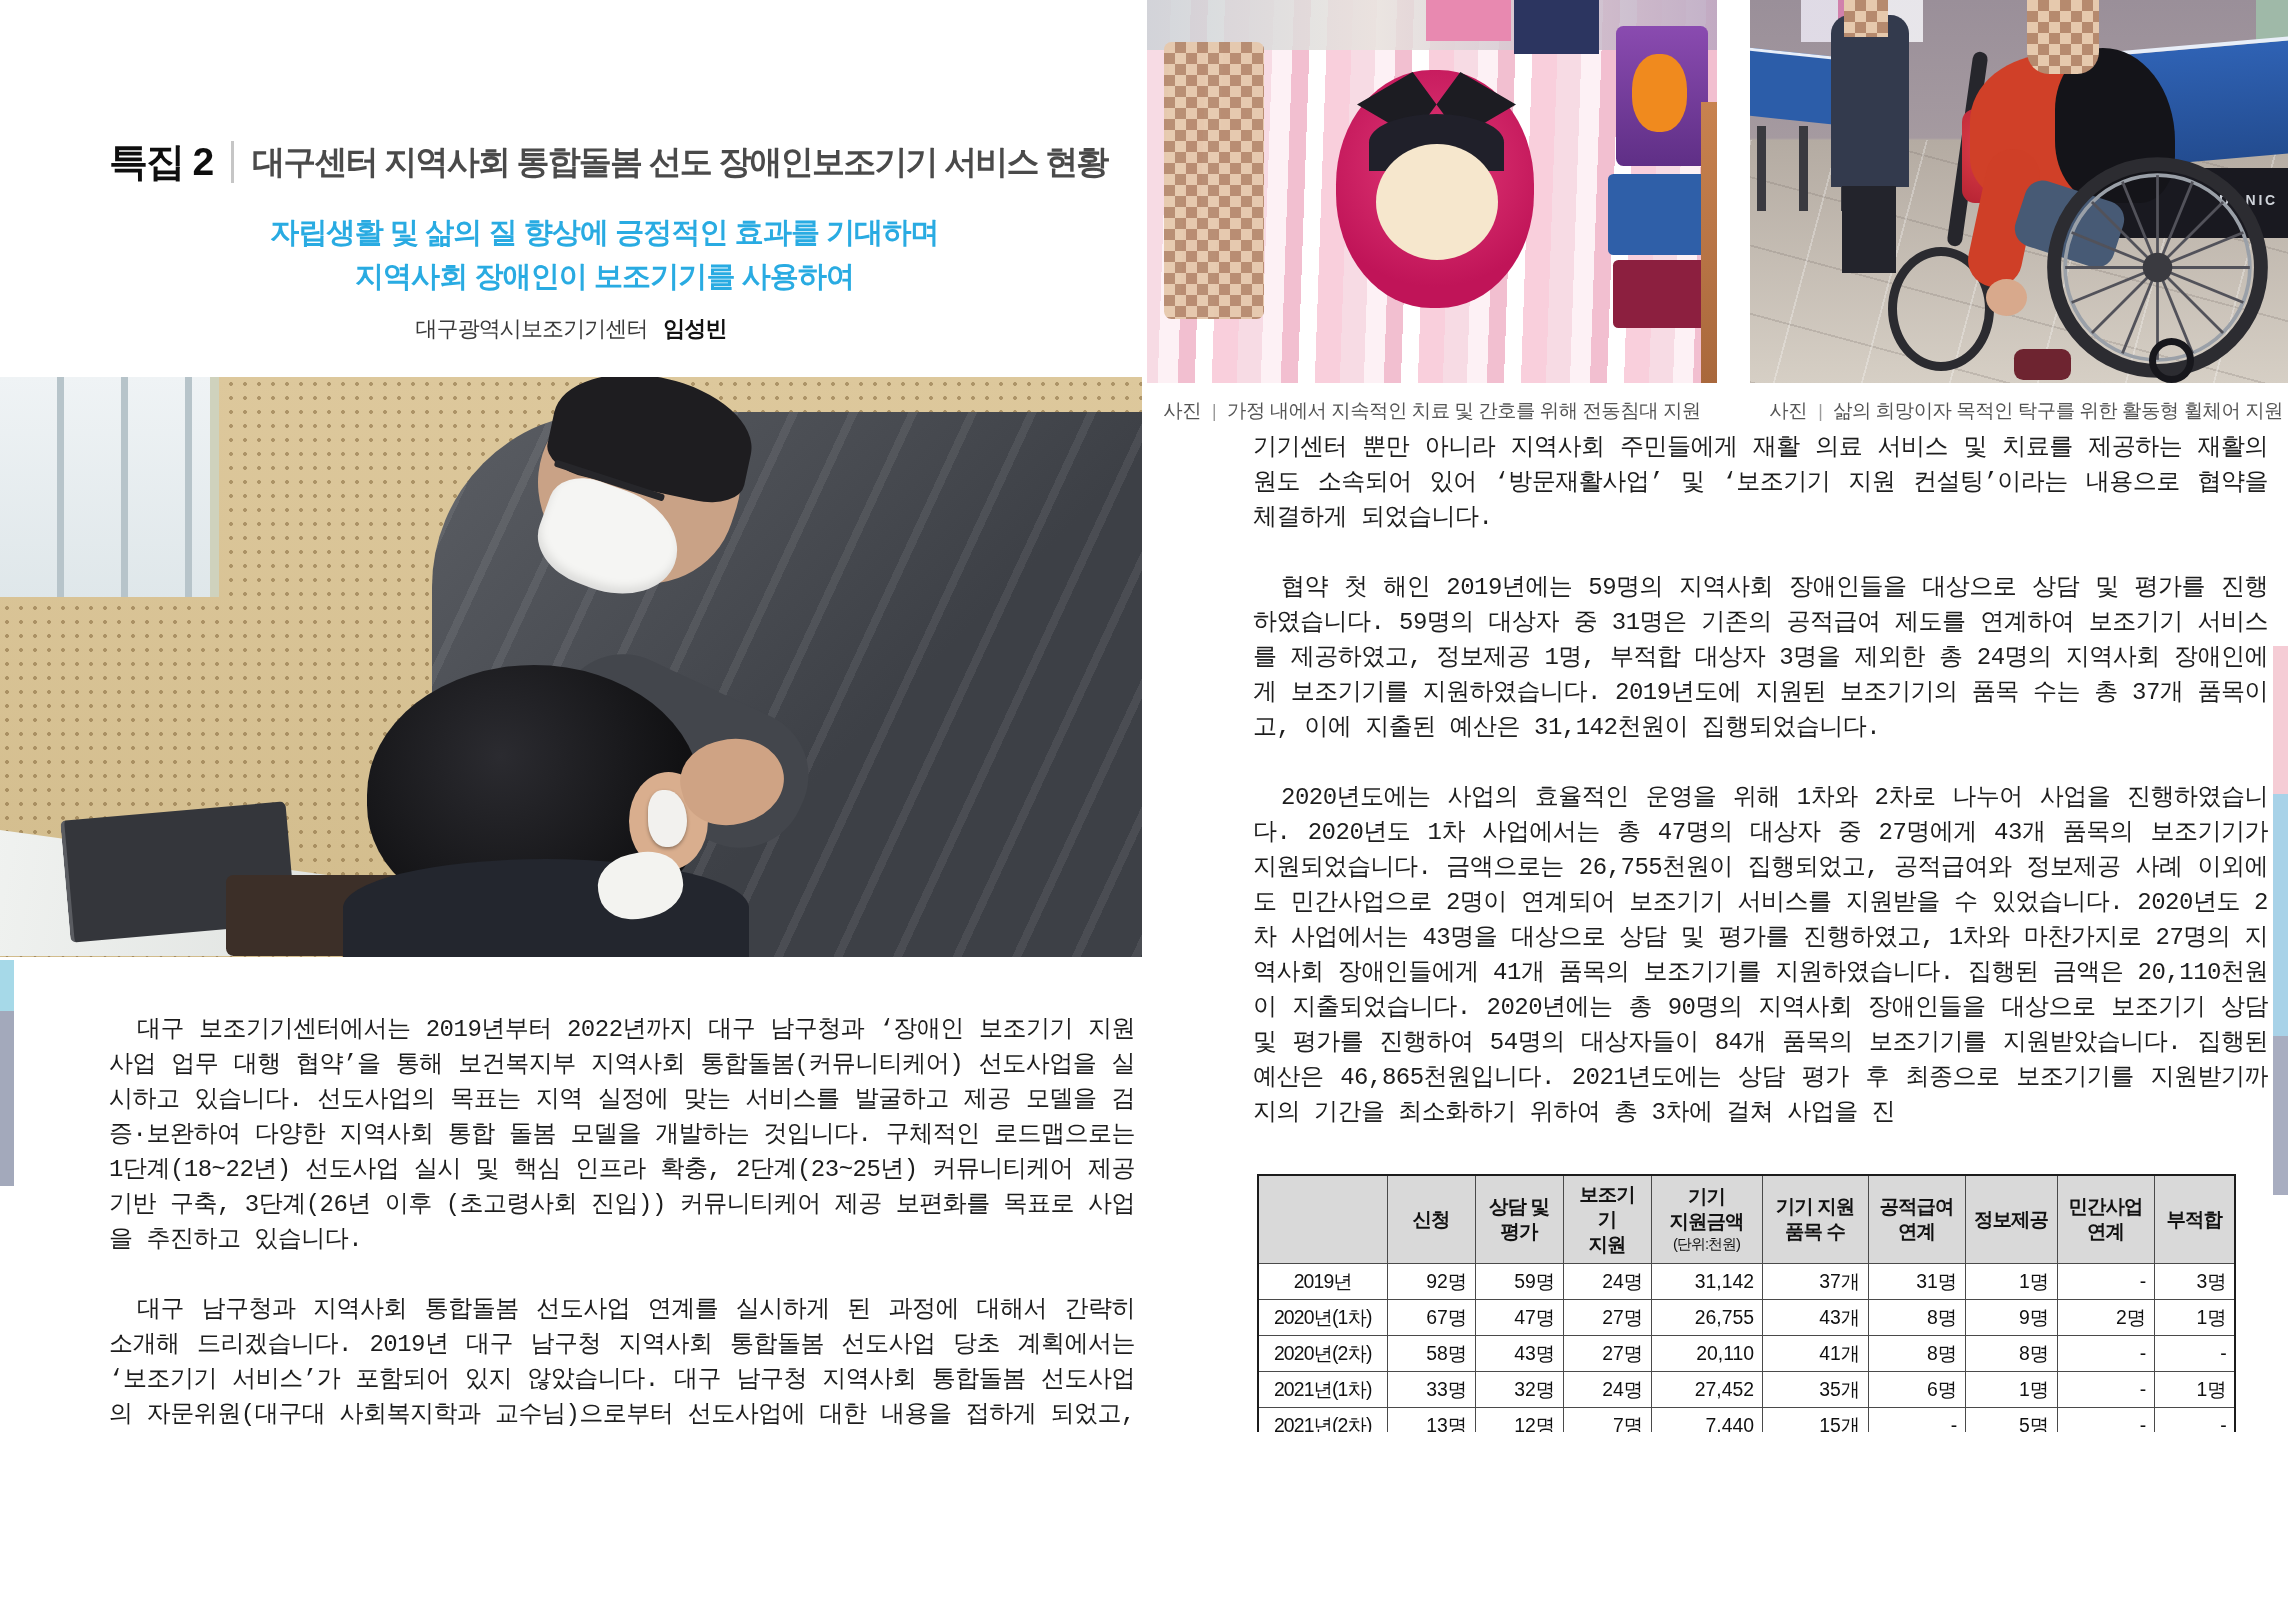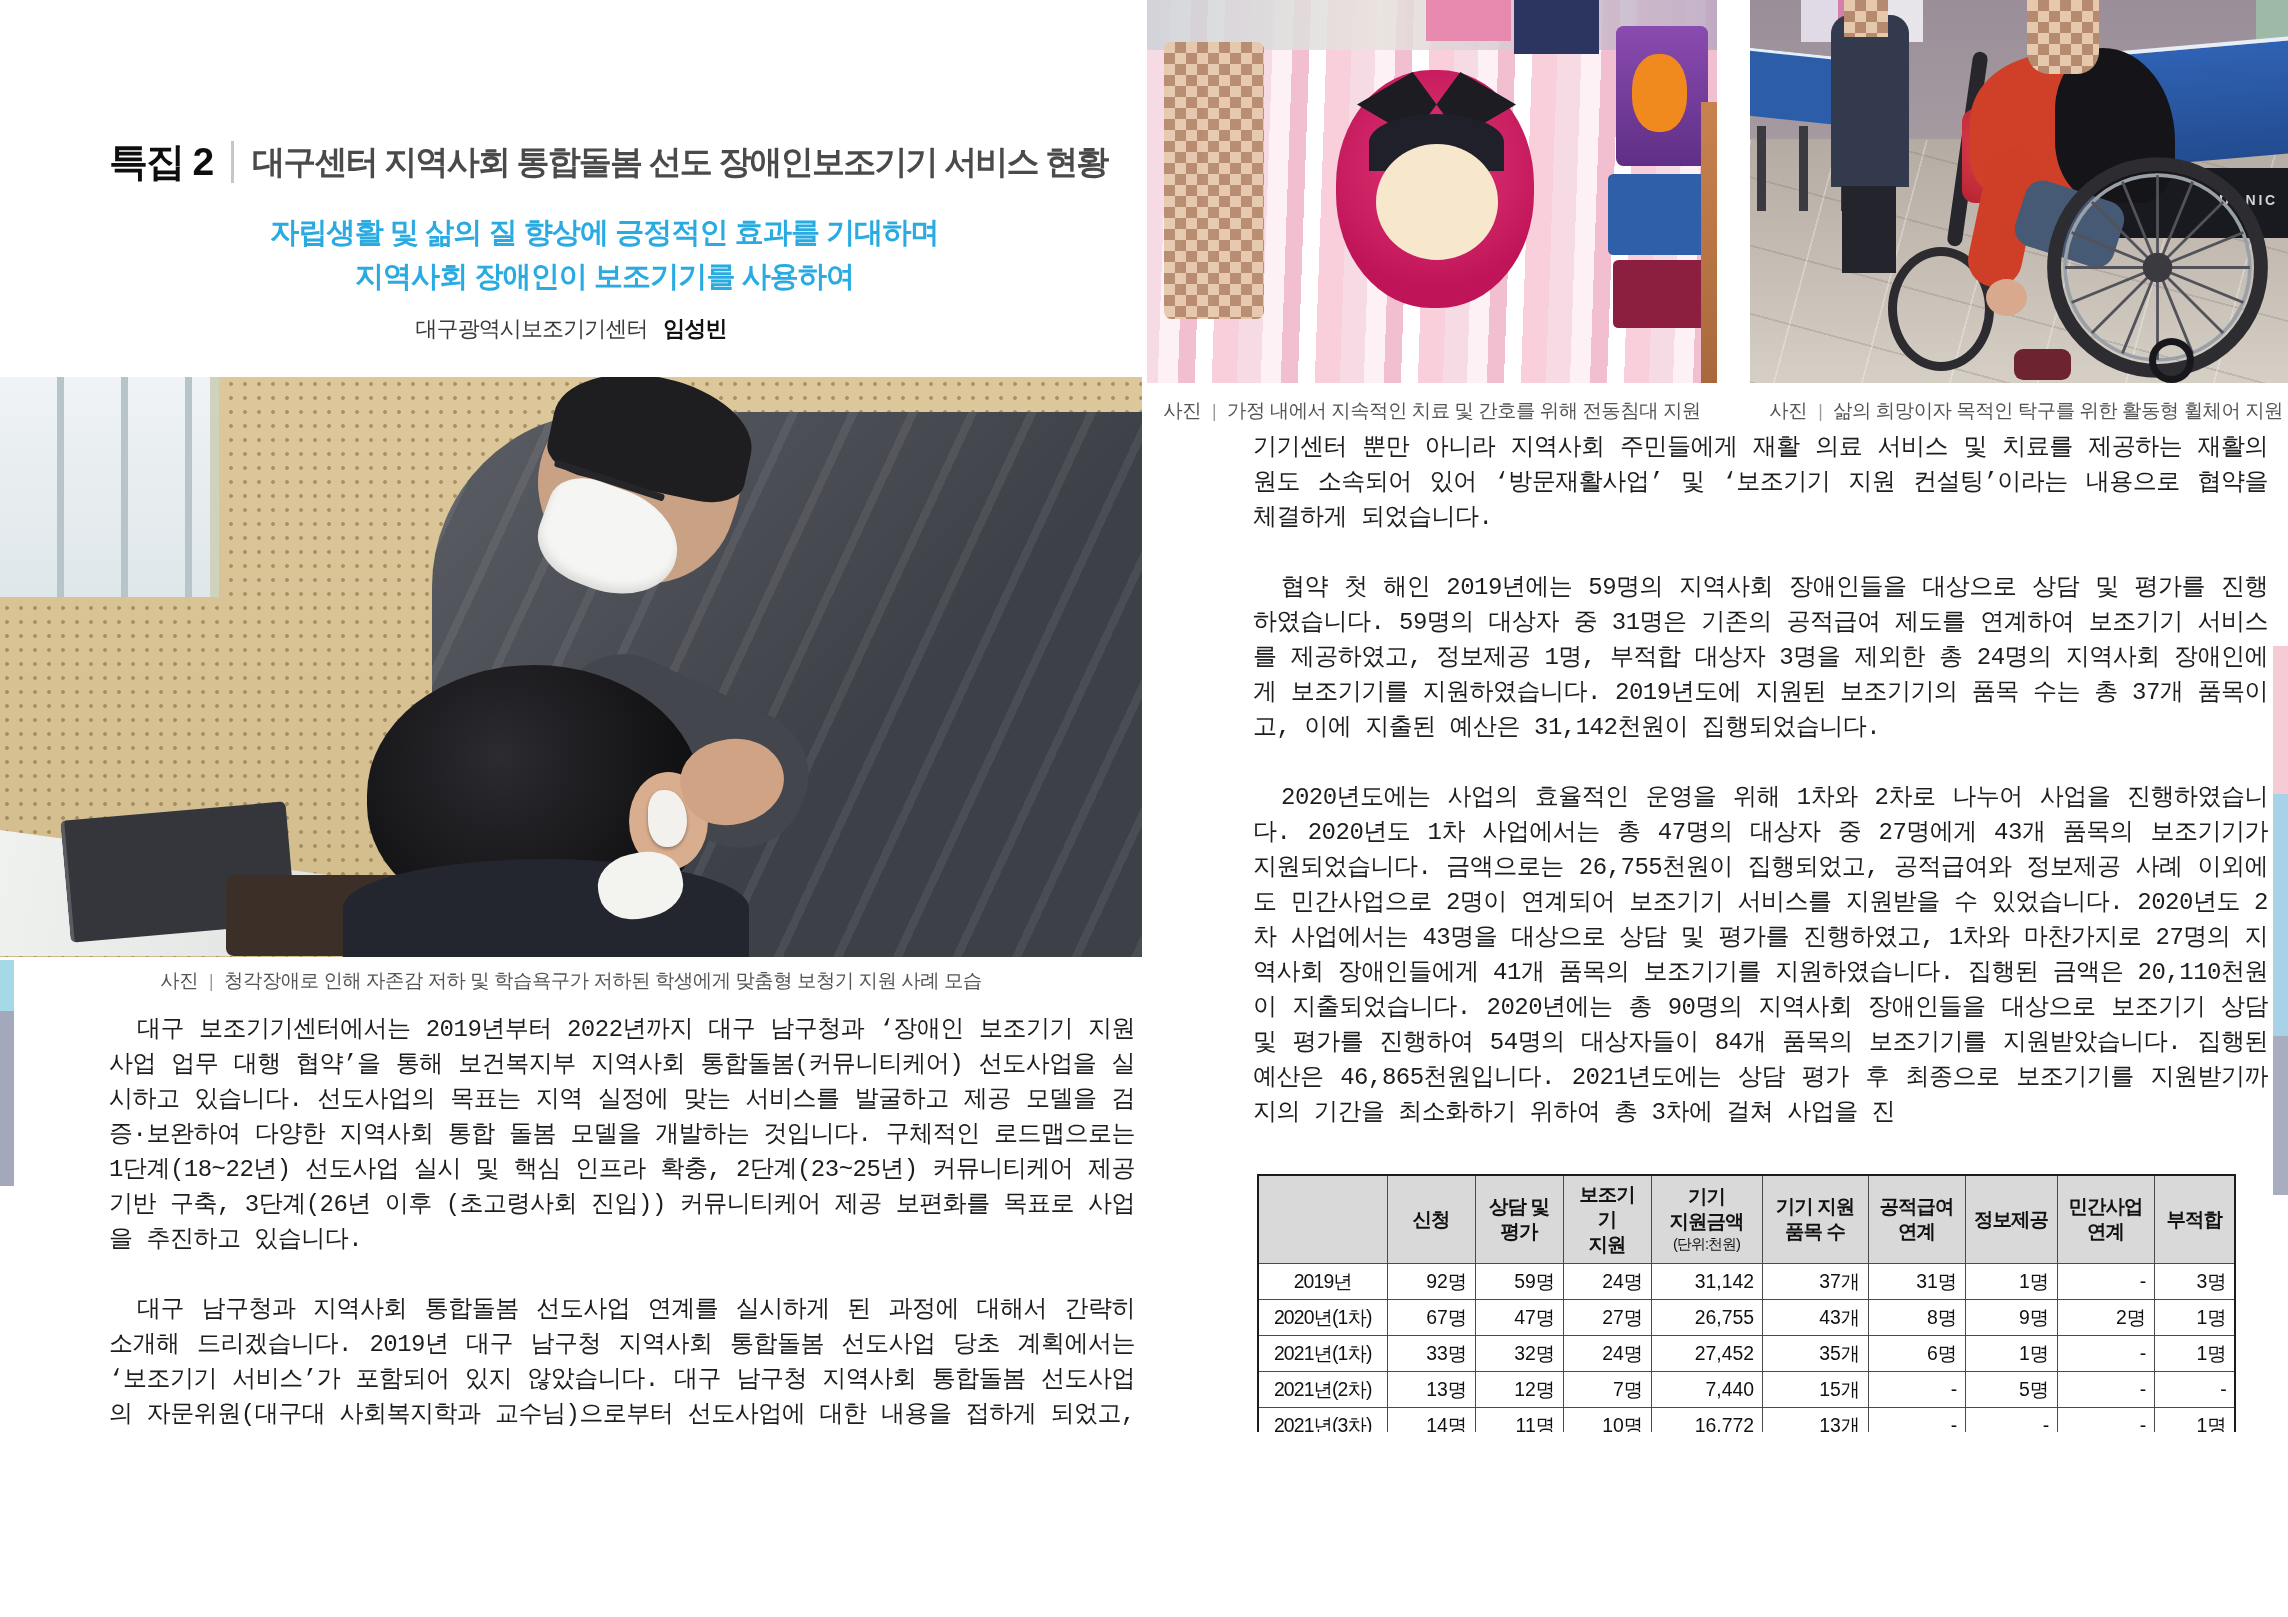--- a/index.html
+++ b/index.html
@@ -185,23 +185,20 @@
     <div class="p1-glasses"></div>
     <div class="p1-fitter-mask"></div>
     <div class="p1-seated-hair"></div>
     <div class="p1-seated-shoulder"></div>
     <div class="p1-ear"></div>
     <div class="p1-aid"></div>
     <div class="p1-hand"></div>
     <div class="p1-seated-mask"></div>
   </div>
 
-  <div class="caption caption-photo1">
-    <span class="cap-tag">사진</span><span class="cap-bar">|</span><span class="cap-text">청각장애로 인해 자존감 저하 및 학습욕구가 저하된 학생에게 맞춤형 보청기 지원 사례 모습</span>
-  </div>
 
   <div class="textcol textcol-left">
       <p class="para indent">대구 보조기기센터에서는 2019년부터 2022년까지 대구 남구청과 ‘장애인 보조기기 지원사업 업무 대행 협약’을 통해 보건복지부 지역사회 통합돌봄(커뮤니티케어) 선도사업을 실시하고 있습니다. 선도사업의 목표는 지역 실정에 맞는 서비스를 발굴하고 제공 모델을 검증·보완하여 다양한 지역사회 통합 돌봄 모델을 개발하는 것입니다. 구체적인 로드맵으로는 1단계(18~22년) 선도사업 실시 및 핵심 인프라 확충, 2단계(23~25년) 커뮤니티케어 제공기반 구축, 3단계(26년 이후 (초고령사회 진입)) 커뮤니티케어 제공 보편화를 목표로 사업을 추진하고 있습니다.</p>
       <p class="para indent">대구 남구청과 지역사회 통합돌봄 선도사업 연계를 실시하게 된 과정에 대해서 간략히 소개해 드리겠습니다. 2019년 대구 남구청 지역사회 통합돌봄 선도사업 당초 계획에서는 ‘보조기기 서비스’가 포함되어 있지 않았습니다. 대구 남구청 지역사회 통합돌봄 선도사업의 자문위원(대구대 사회복지학과 교수님)으로부터 선도사업에 대한 내용을 접하게 되었고, 당시 대구대 재활과학원장이시던 대구 보조기기센터장(대구대 재활공학과 이근민 교수님)의 노력으로 대구 남구청과 초기 협약을 진행하게 되었습니다. 대구대 재활과학원은 대구 남구에 소재하고 있으며, 대구 보조</p>
     </div>
 
   <div class="edgebar bar-left-blue"></div>
   <div class="edgebar bar-left-gray"></div>
 
   <div class="pagenum pagenum-left">5</div>
@@ -349,20 +346,32 @@
           <td class="c-num">47명</td>
           <td class="c-num">27명</td>
           <td class="c-num">26,755</td>
           <td class="c-num">43개</td>
           <td class="c-num">8명</td>
           <td class="c-num">9명</td>
           <td class="c-num">2명</td>
           <td class="c-num">1명</td>
         </tr>
         <tr>
+          <td class="c-year">2020년(2차)</td>
+          <td class="c-num">58명</td>
+          <td class="c-num">43명</td>
+          <td class="c-num">27명</td>
+          <td class="c-num">20,110</td>
+          <td class="c-num">41개</td>
+          <td class="c-num">8명</td>
+          <td class="c-num">8명</td>
+          <td class="c-num">-</td>
+          <td class="c-num">-</td>
+        </tr>
+        <tr>
           <td class="c-year">2021년(1차)</td>
           <td class="c-num">33명</td>
           <td class="c-num">32명</td>
           <td class="c-num">24명</td>
           <td class="c-num">27,452</td>
           <td class="c-num">35개</td>
           <td class="c-num">6명</td>
           <td class="c-num">1명</td>
           <td class="c-num">-</td>
           <td class="c-num">1명</td>

